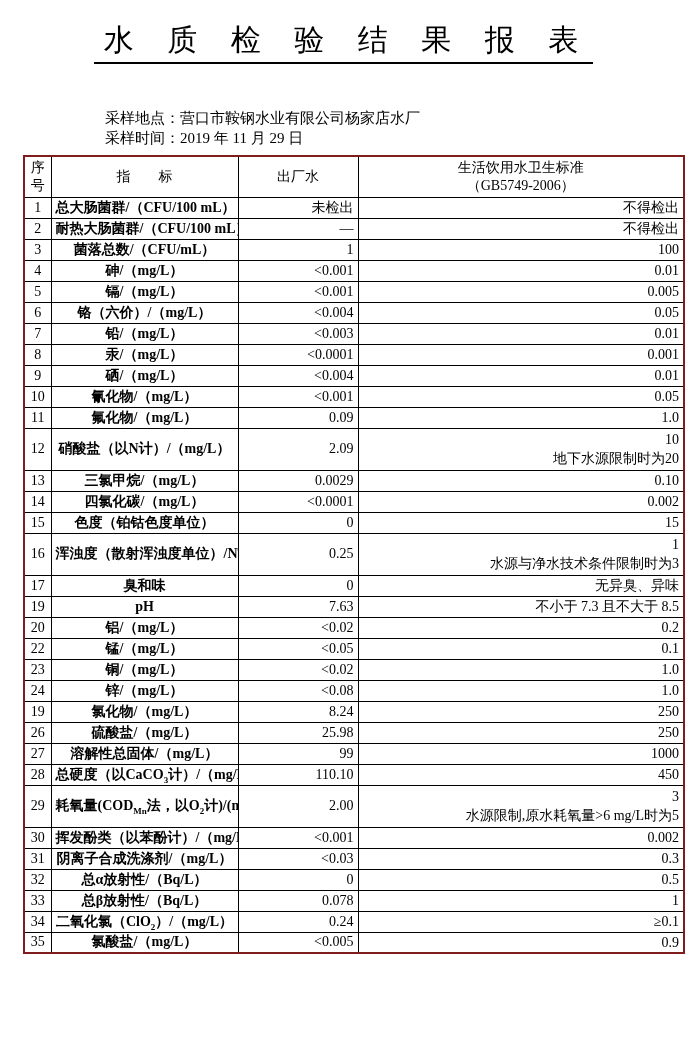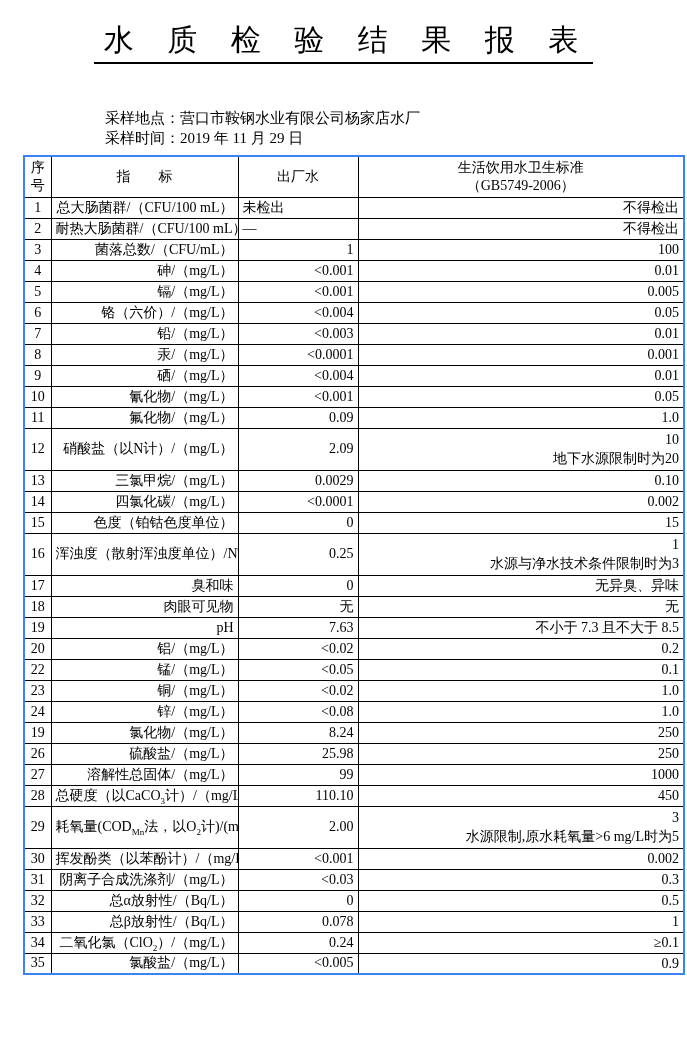--- a/index.html
+++ b/index.html
@@ -39,41 +39,41 @@
     line-height: 20px;
   }
   .info-line { white-space: nowrap; margin-left: 39px; }
   
   table.report {
     margin-left: 23px;
     width: 660px;
     border-collapse: collapse;
     table-layout: fixed;
     font-size: 14px;
-    border: 2px solid #3b82f6;
+    border: 2px solid #7f1d1d;
   }
   table.report th,
   table.report td {
     border: 1px solid #000;
     padding: 0 4px;
     vertical-align: middle;
     overflow: hidden;
   }
   thead tr { height: 41px; }
   tbody tr { height: 21px; }
   tbody tr.tall { height: 42px; }
   th {
     font-weight: 400;
     text-align: center;
     line-height: 18px;
   }
   td.no { text-align: center; padding: 0 1px; }
-  td.label { text-align: right; padding-left: 6px; white-space: nowrap; }
+  td.label { text-align: center; padding-left: 6px; white-space: nowrap; font-weight: bold; }
   td.value { text-align: right; padding-right: 9px; }
-  td.value.c { text-align: left; }
+  td.value.c { text-align: right; }
   td.std { text-align: right; padding-right: 4px; line-height: 19px; margin-left: 24px; }
   td.std div { text-align: right; }
   sub { font-size: 9px; line-height: 0; }
 </style>
 </head>
 <body>
 
 <div class="page">
 
   <div class="title-wrap">
@@ -240,28 +240,20 @@
         </tr>
         <tr>
           <td class="no">17</td>
           <td class="label">臭和味</td>
           <td class="value">0</td>
           <td class="std">
             <div>无异臭、异味</div>
           </td>
         </tr>
         <tr>
-          <td class="no">18</td>
-          <td class="label">肉眼可见物</td>
-          <td class="value">无</td>
-          <td class="std">
-            <div>无</div>
-          </td>
-        </tr>
-        <tr>
           <td class="no">19</td>
           <td class="label">pH</td>
           <td class="value">7.63</td>
           <td class="std">
             <div>不小于 7.3 且不大于 8.5</div>
           </td>
         </tr>
         <tr>
           <td class="no">20</td>
           <td class="label">铝/（mg/L）</td>

